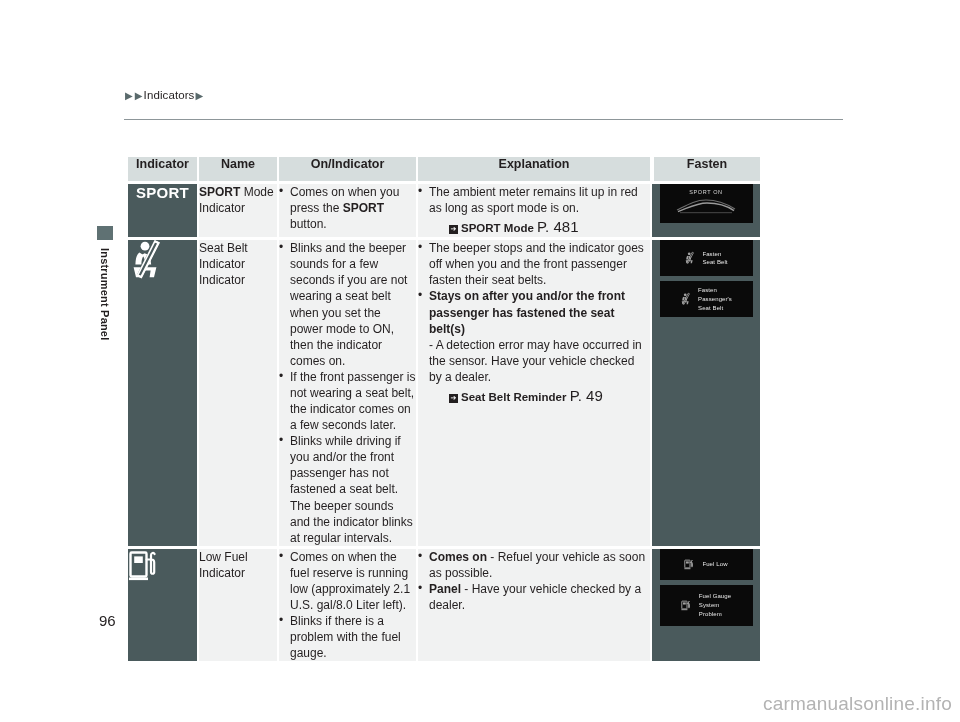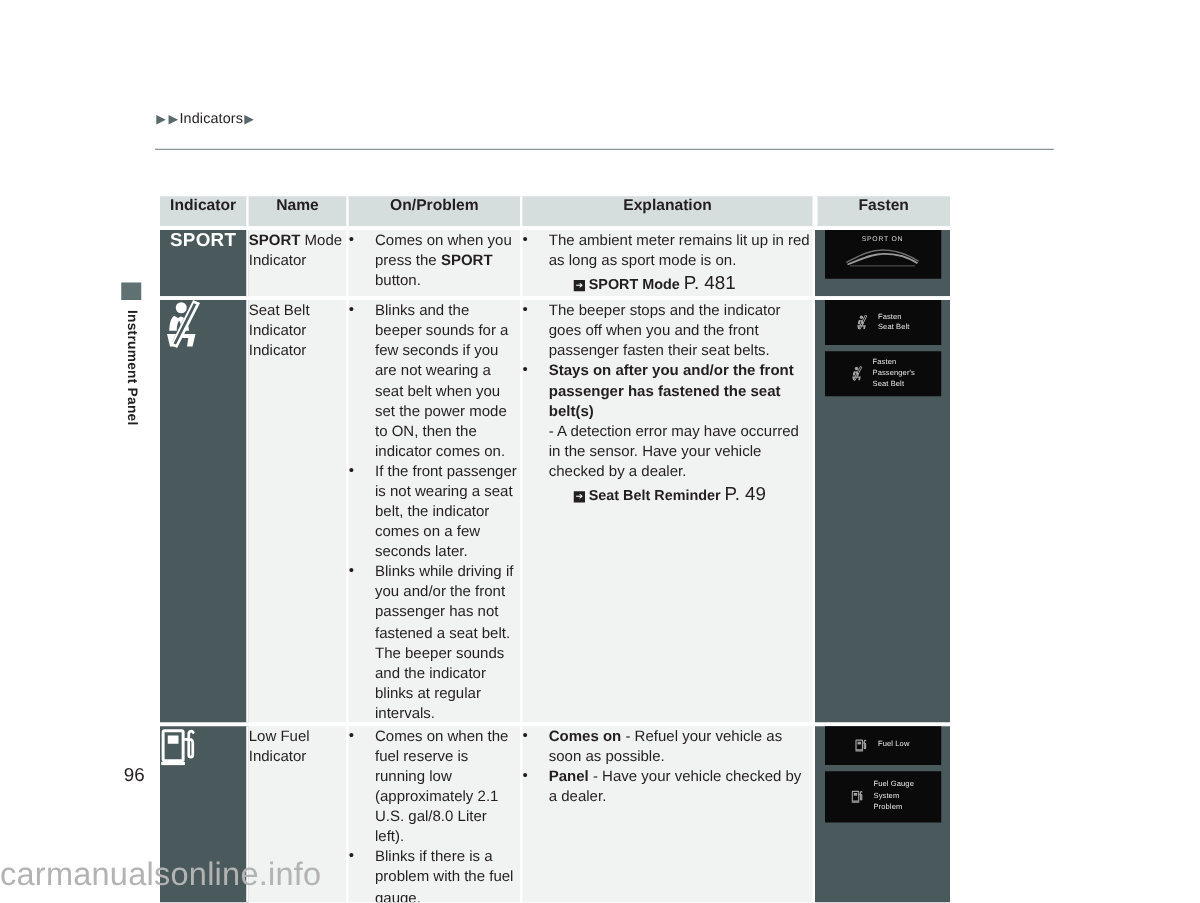--- a/index.html
+++ b/index.html
@@ -69,21 +69,22 @@
     left: 99px; top: 612px;
     font-size: 15px;
     color: #231f20;
   }
 
   
   .watermark {
     position: absolute;
     left: 0; bottom: 7px;
     width: 952px;
-    font-size: 26px;
+    text-align: right;
+    font-size: 19px;
     color: #b3b3b3;
     letter-spacing: 0.2px;
   }
 
   
   .tbl {
     position: absolute;
     left: 128px; top: 157px;
     width: 606px;
     border-collapse: separate;
@@ -138,21 +139,21 @@
     text-align: center;
     vertical-align: middle;
     padding: 6px 4px;
   }
   tr.gap td { height: 3px; background: #ffffff; padding: 0; border: none; }
 
   
   ul.bl { margin: 0; padding: 0; list-style: none; }
   ul.bl > li {
     position: relative;
-    padding-left: 21px;
+    padding-left: 11px;
     margin-bottom: 0px;
   }
   ul.bl > li::before {
     content: "\2022";
     position: absolute;
     left: 0; top: -1px;
     font-size: 12px;
     color: #231f20;
   }
   .b { font-weight: bold; }
@@ -247,21 +248,21 @@
       <col style="width:71px">
       <col style="width:80px">
       <col style="width:139px">
       <col style="width:234px">
       <col style="width:108px">
     </colgroup>
     <thead>
       <tr>
         <th class="th">Indicator</th>
         <th class="th">Name</th>
-        <th class="th">On/Problem</th>
+        <th class="th">On/Indicator</th>
         <th class="th">Explanation</th>
         <th class="th msg last">Fasten</th>
       </tr>
       <tr class="spacer-row">
           <td colspan="5"></td>
         </tr>
     </thead>
     <tbody>
 
       <tr>

